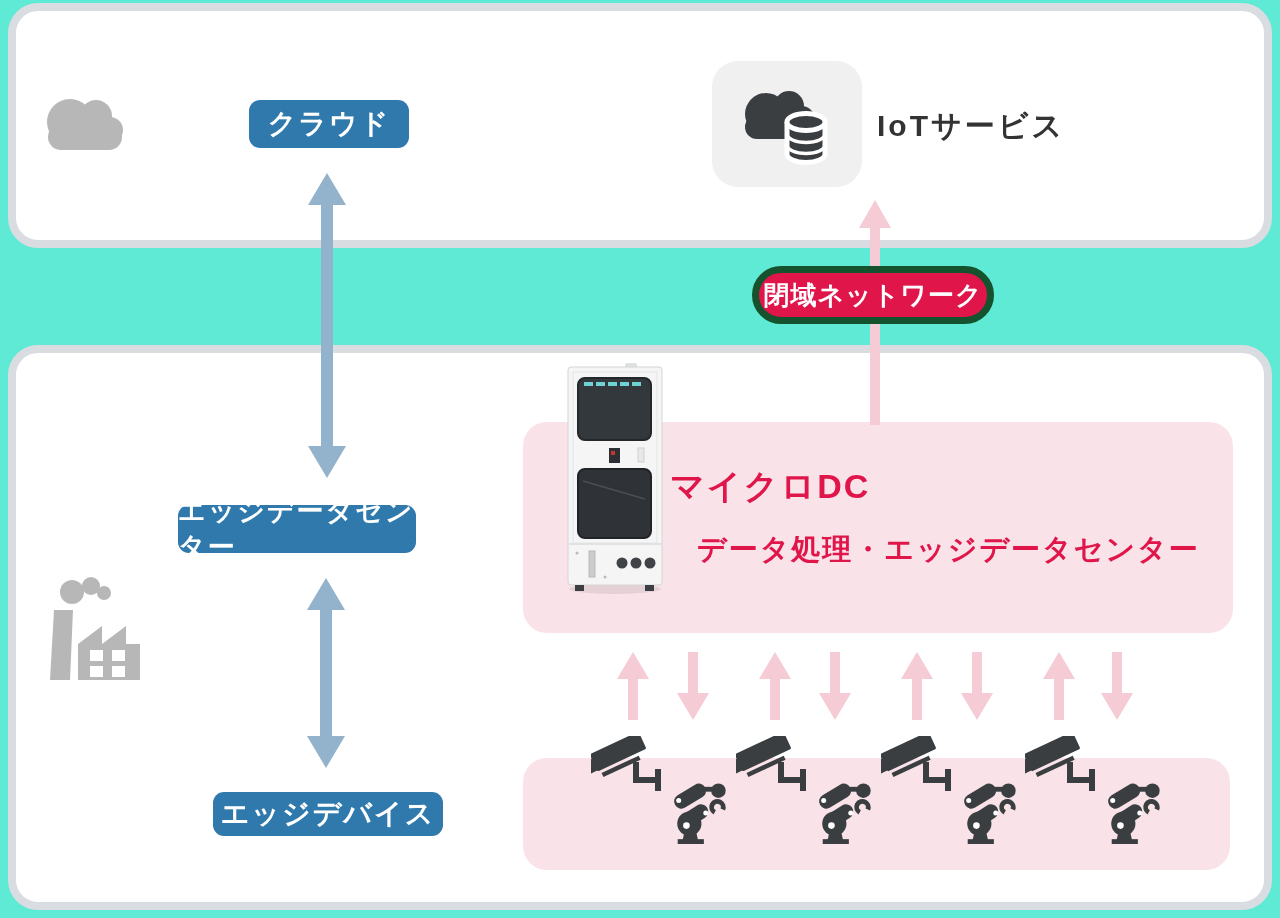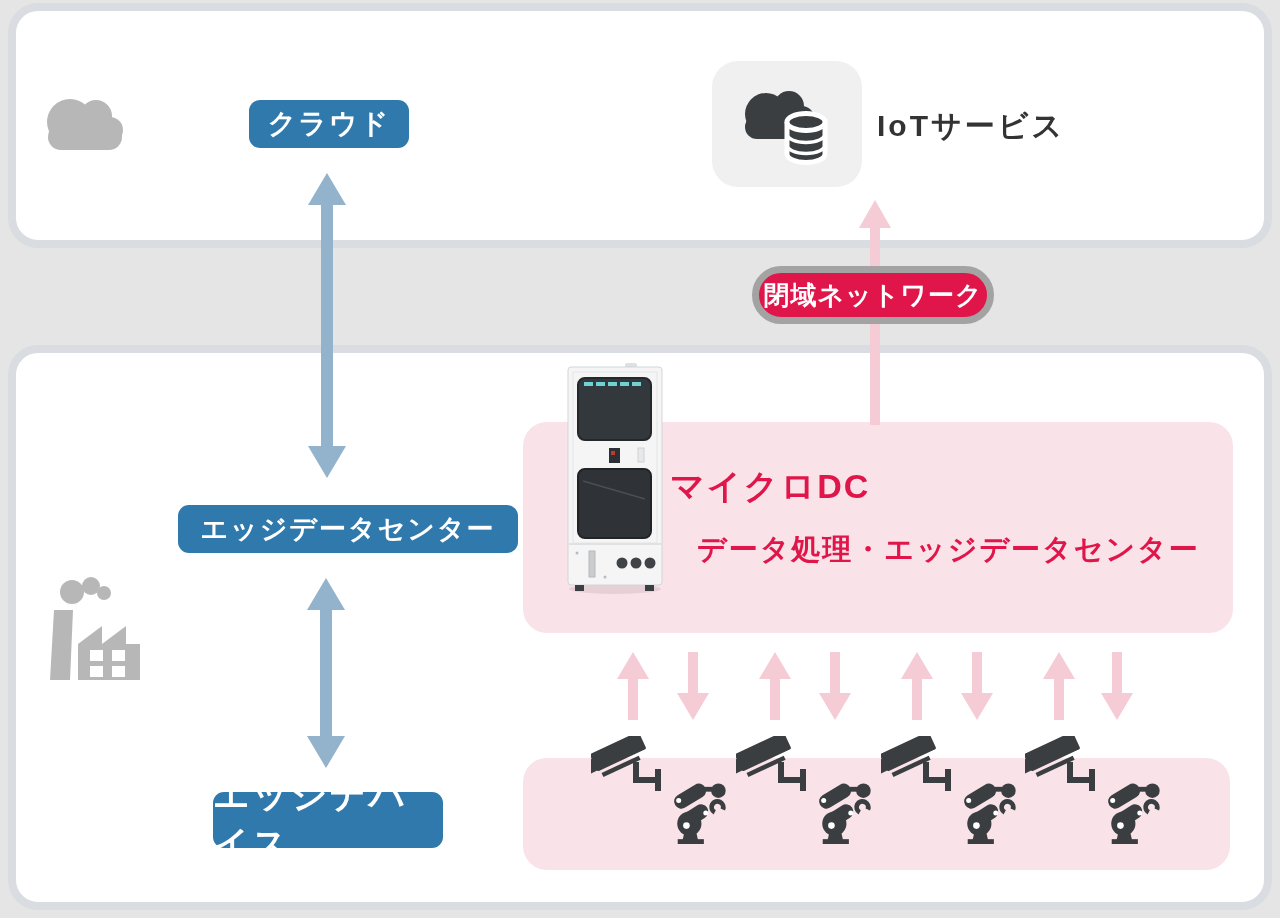--- a/index.html
+++ b/index.html
@@ -1,49 +1,49 @@
 <!DOCTYPE html>
 <html style="--badge-blue: #2f79ac; --arrow-blue: #93b2cb; --badge-red: #e01549; --text-red: #e0164a; --pink-fill: #f9e2e8; --pink-arrow: #f5cbd5; --dark-icon: #3a3e41; --gray-icon: #b7b7b7; --box-border: #d9dce0; --text-dark: #333333;"><head>
 <meta charset="utf-8">
 <style>
   html,body{margin:0;padding:0;background:#000;}
   #stage{
-    position:relative;width:1280px;height:918px;background:#e5e5e5;overflow:hidden;
+    position:relative;width:1280px;height:918px;background:#5eead4;overflow:hidden;
     font-family:"Liberation Sans",sans-serif;
   }
   .panel{
     position:absolute;background:#fff;border:8px solid var(--box-border,#d9dce0);
     border-radius:30px;box-sizing:border-box;
   }
   .panel-top{left:8px;top:3px;width:1264px;height:245px;}
   .panel-bottom{left:8px;top:345px;width:1264px;height:565px;}
 
   .abs{position:absolute;}
 
   .badge-blue{
     position:absolute;display:flex;align-items:center;justify-content:center;
     background:var(--badge-blue,#2f79ac);color:#fff;font-weight:bold;
     border-radius:11px;letter-spacing:2px;z-index:4;
   }
   .badge-cloud{left:249px;top:100px;width:160px;height:48px;font-size:28px;}
-  .badge-edc{left:178px;top:505px;width:340px;height:48px;font-size:27px;}
-  .badge-ed{left:213px;top:792px;width:230px;height:56px;font-size:36px;font-family:Liberation Serif, serif;}
+  .badge-edc{left:178px;top:505px;width:238px;height:48px;font-size:27px;}
+  .badge-ed{left:213px;top:792px;width:230px;height:44px;font-size:28px;font-family:Liberation Serif, serif;}
 
   .iot-tile{
     left:712px;top:61px;width:150px;height:126px;background:#f0f0f1;border-radius:26px;
     display:flex;align-items:center;justify-content:center;z-index:1;
   }
   .iot-label{
     left:877px;top:96px;height:60px;display:flex;align-items:center;
     font-size:30px;font-weight:bold;color:var(--text-dark,#333);letter-spacing:3px;z-index:1;text-align:right;
   }
 
   .net-badge{
     left:752px;top:266px;width:242px;height:58px;box-sizing:border-box;
-    background:var(--badge-red,#e01549);border:7px solid #a3a3a3;border-radius:32px;
+    background:var(--badge-red,#e01549);border:7px solid #14532d;border-radius:32px;
     display:flex;align-items:center;justify-content:center;
     color:#fff;font-size:26px;font-weight:bold;letter-spacing:1px;z-index:6;
   }
 
   .microdc-box{
     left:523px;top:422px;width:710px;height:211px;border-radius:24px;
     background:var(--pink-fill,#f9e2e8);z-index:1;
   }
   .microdc-title{
     left:670px;top:464px;font-size:34px;font-weight:bold;

